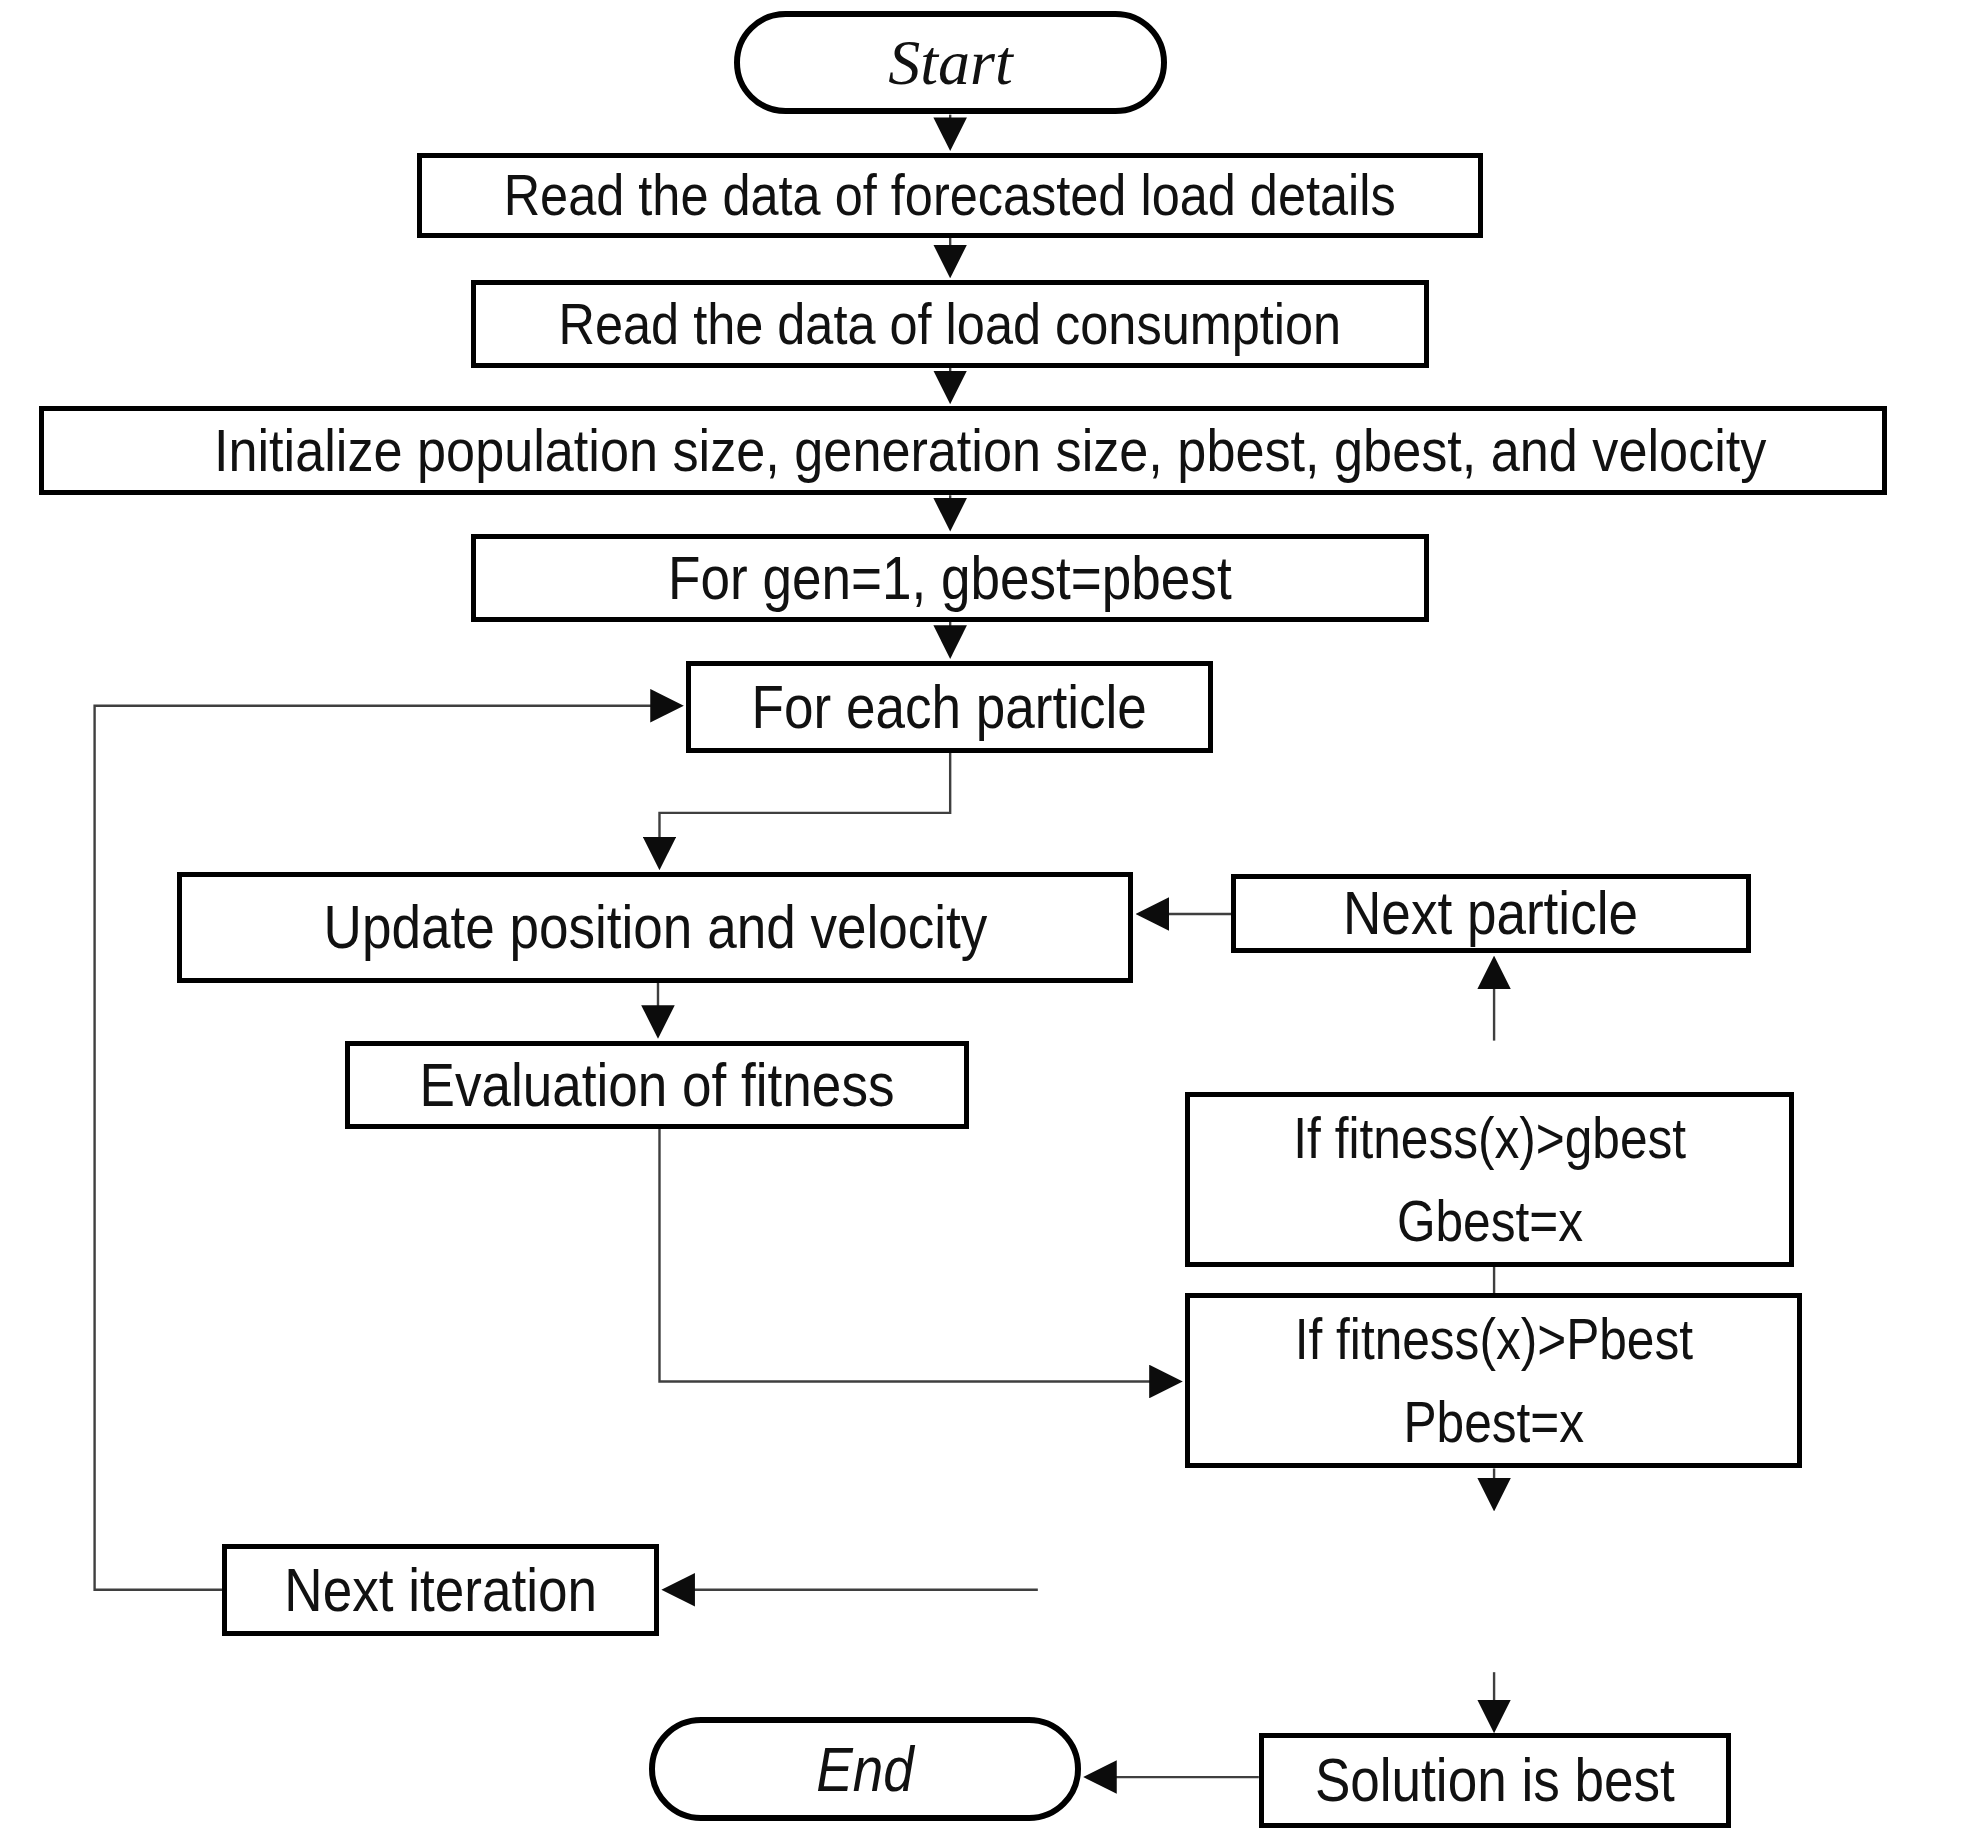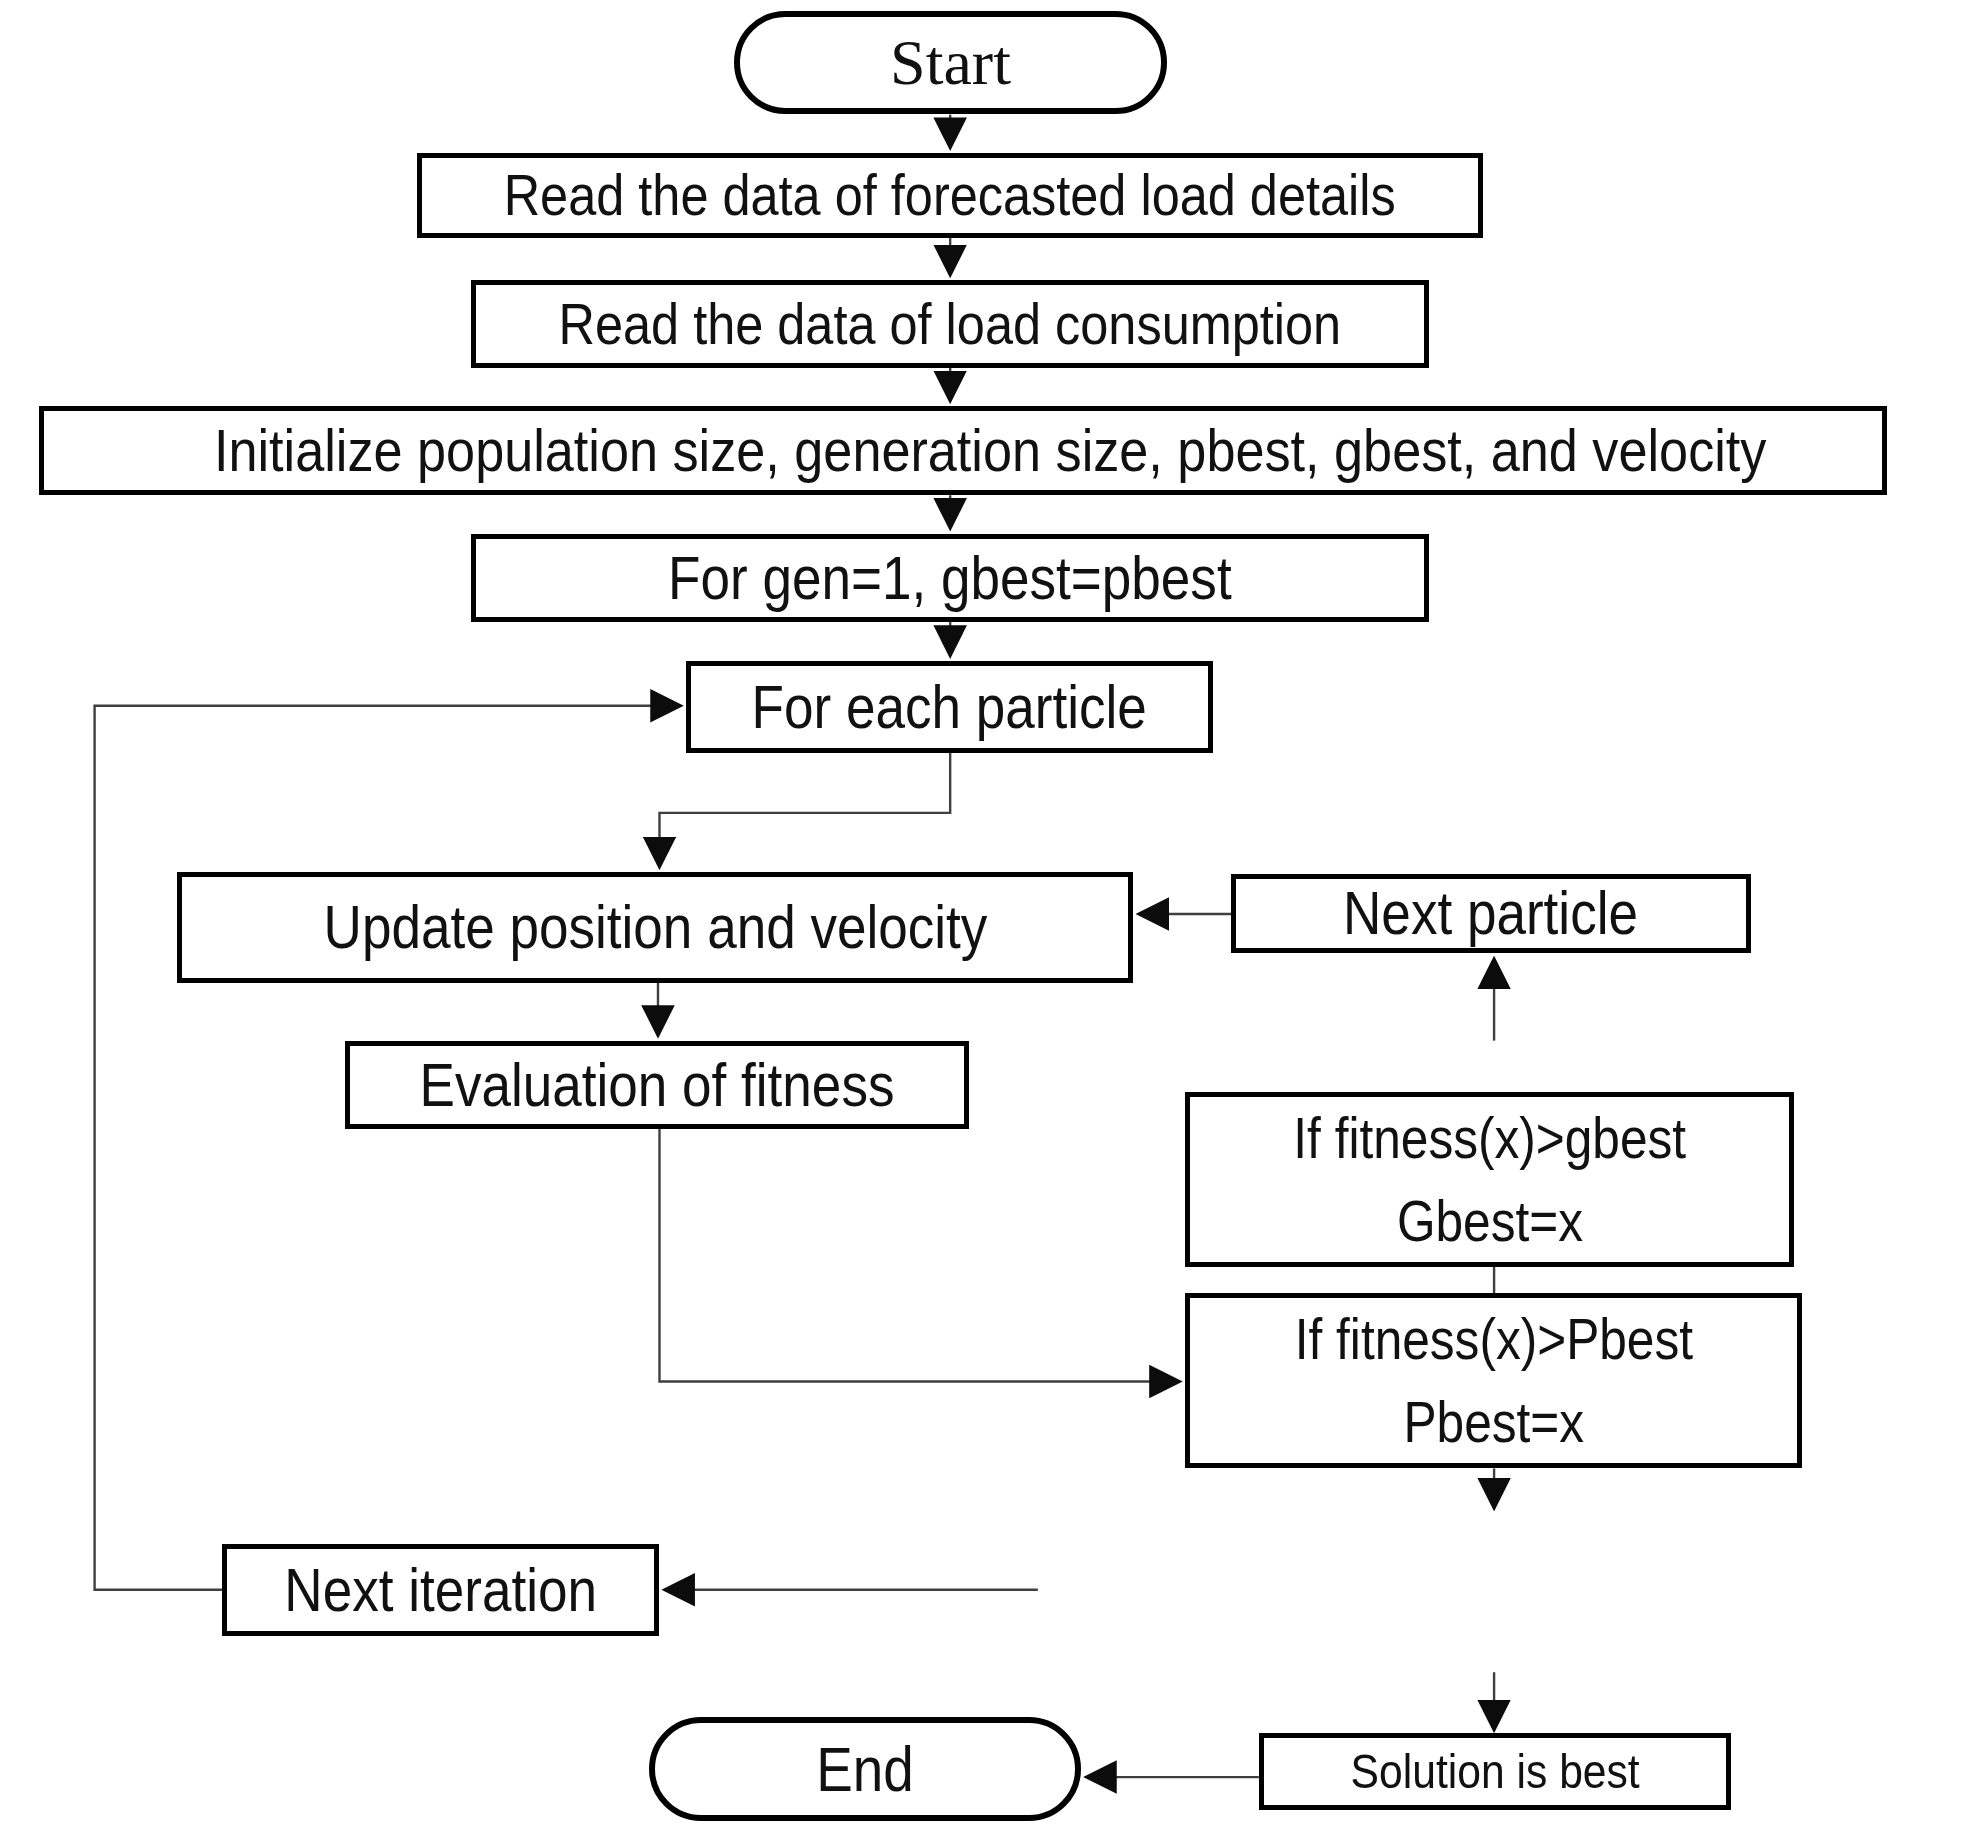--- a/index.html
+++ b/index.html
@@ -13,21 +13,21 @@
   *{margin:0;padding:0;box-sizing:border-box;}
   html,body{background:var(--bg);}
   body{width:1985px;height:1846px;position:relative;overflow:hidden;
        font-family:"Liberation Sans", sans-serif;color:var(--text);}
   .canvas{position:absolute;left:0;top:0;width:1985px;height:1846px;}
   svg.wires{position:absolute;left:0;top:0;width:1985px;height:1846px;}
   svg.wires path{fill:none;stroke:var(--line);stroke-width:3.2px;}
   .node{position:absolute;background:var(--fill);border:5.2px solid var(--border);
         display:flex;flex-direction:column;align-items:center;justify-content:center;
         text-align:center;font-size:58px;line-height:1.25;z-index:2;}
-  .terminator{border-radius:54px;border-width:6px;}
+  .terminator{border-radius:54px;border-width:6px;font-style:italic;}
   .lbl{display:inline-block;white-space:nowrap;transform:scaleX(0.87);transform-origin:50% 50%;}
   .serif .lbl{font-family:"Liberation Serif", serif;font-size:64px;transform:none;}
   .two-line{font-size:57px;line-height:1.45;}
   .big-two{font-size:61px;line-height:1.42;}
 </style>
 </head>
 <body>
 
 <div class="canvas">
 
@@ -99,21 +99,21 @@
   <div class="node two-line" style="left:1185px;top:1293px;width:617px;height:175px;">
     <span class="lbl">If fitness(x)&gt;Pbest</span>
     <span class="lbl">Pbest=x</span>
   </div>
 
 
   <div class="node" style="left:222px;top:1544px;width:437px;height:92px;font-size:61px;">
     <span class="lbl">Next iteration</span>
   </div>
 
-  <div class="node" style="left:1259px;top:1733px;width:472px;height:77px;font-size:49px;">
+  <div class="node" style="left:1259px;top:1733px;width:472px;height:95px;font-size:61px;">
     <span class="lbl">Solution is best</span>
   </div>
 
   <div class="node terminator" style="left:649px;top:1717px;width:432px;height:104px;font-size:63px;">
     <span class="lbl">End</span>
   </div>
 
 </div>
 
 

